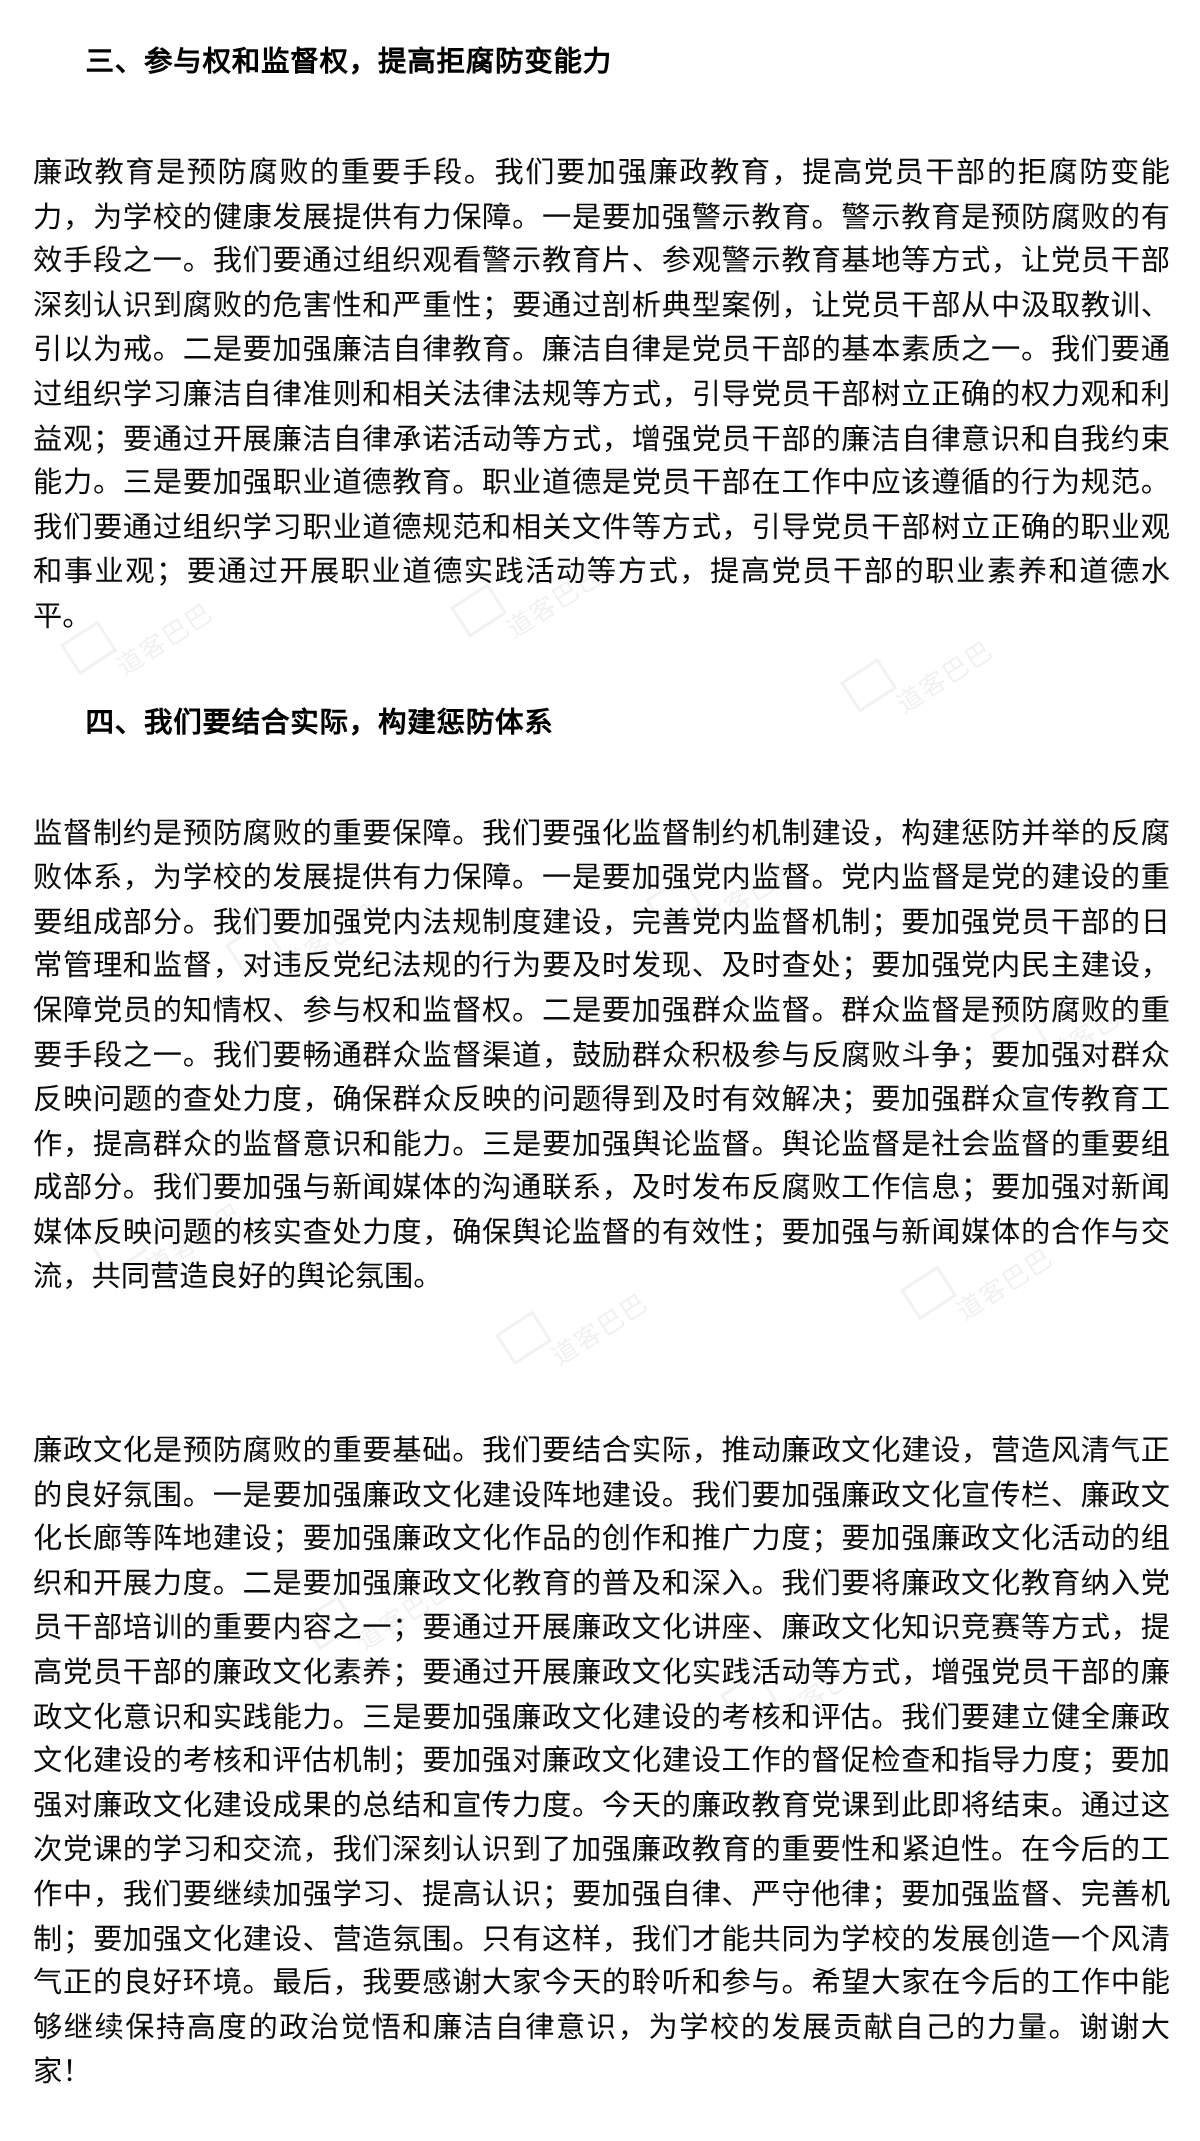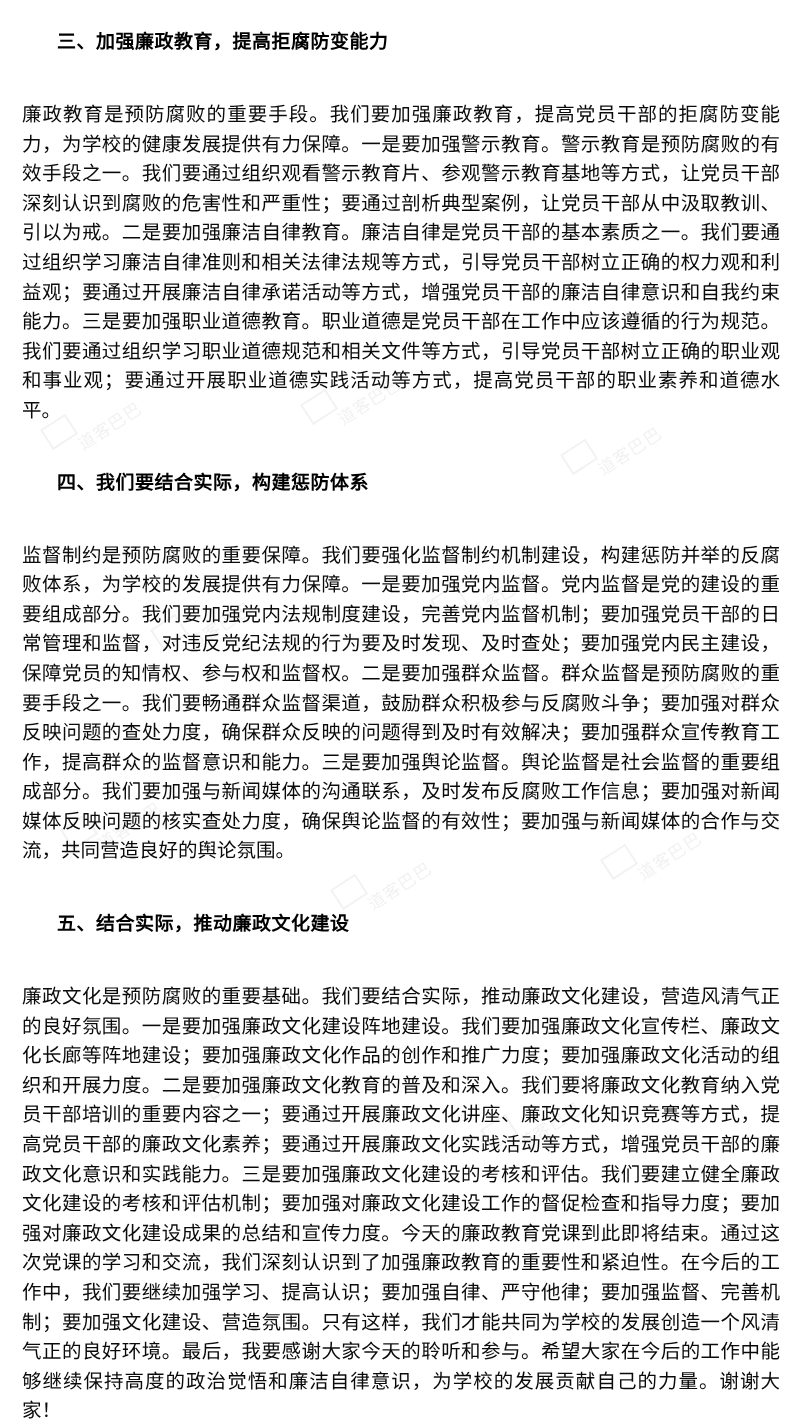--- a/index.html
+++ b/index.html
@@ -129,30 +129,29 @@
     <div class="wm" style="left:232px; top:1084px;">道客巴巴</div>
 
     <div class="wm-box" style="left:480px; top:1130px;"></div>
     <div class="wm" style="left:512px; top:1134px;">道客巴巴</div>
   </div>
 
   <div class="content">
 
     <div class="sp-h-top"></div>
 
-    <h2 class="doc-heading">三、加强廉政教育，提高拒腐防变能力</h2>
+    <h2 class="doc-heading">三、参与权和监督权，提高拒腐防变能力</h2>
     <div class="sp-h-body"></div>
     <p class="doc-para indent">廉政教育是预防腐败的重要手段。我们要加强廉政教育，提高党员干部的拒腐防变能力，为学校的健康发展提供有力保障。一是要加强警示教育。警示教育是预防腐败的有效手段之一。我们要通过组织观看警示教育片、参观警示教育基地等方式，让党员干部深刻认识到腐败的危害性和严重性；要通过剖析典型案例，让党员干部从中汲取教训、引以为戒。二是要加强廉洁自律教育。廉洁自律是党员干部的基本素质之一。我们要通过组织学习廉洁自律准则和相关法律法规等方式，引导党员干部树立正确的权力观和利益观；要通过开展廉洁自律承诺活动等方式，增强党员干部的廉洁自律意识和自我约束能力。三是要加强职业道德教育。职业道德是党员干部在工作中应该遵循的行为规范。我们要通过组织学习职业道德规范和相关文件等方式，引导党员干部树立正确的职业观和事业观；要通过开展职业道德实践活动等方式，提高党员干部的职业素养和道德水平。</p>
 
     <div class="sp-body-h"></div>
 
     <h2 class="doc-heading">四、我们要结合实际，构建惩防体系</h2>
     <div class="sp-h-body"></div>
     <p class="doc-para indent">监督制约是预防腐败的重要保障。我们要强化监督制约机制建设，构建惩防并举的反腐败体系，为学校的发展提供有力保障。一是要加强党内监督。党内监督是党的建设的重要组成部分。我们要加强党内法规制度建设，完善党内监督机制；要加强党员干部的日常管理和监督，对违反党纪法规的行为要及时发现、及时查处；要加强党内民主建设，保障党员的知情权、参与权和监督权。二是要加强群众监督。群众监督是预防腐败的重要手段之一。我们要畅通群众监督渠道，鼓励群众积极参与反腐败斗争；要加强对群众反映问题的查处力度，确保群众反映的问题得到及时有效解决；要加强群众宣传教育工作，提高群众的监督意识和能力。三是要加强舆论监督。舆论监督是社会监督的重要组成部分。我们要加强与新闻媒体的沟通联系，及时发布反腐败工作信息；要加强对新闻媒体反映问题的核实查处力度，确保舆论监督的有效性；要加强与新闻媒体的合作与交流，共同营造良好的舆论氛围。</p>
 
     <div class="sp-body-h2"></div>
 
-    <h2 class="doc-heading">五、结合实际，推动廉政文化建设</h2>
     <div class="sp-h-body"></div>
     <p class="doc-para indent">廉政文化是预防腐败的重要基础。我们要结合实际，推动廉政文化建设，营造风清气正的良好氛围。一是要加强廉政文化建设阵地建设。我们要加强廉政文化宣传栏、廉政文化长廊等阵地建设；要加强廉政文化作品的创作和推广力度；要加强廉政文化活动的组织和开展力度。二是要加强廉政文化教育的普及和深入。我们要将廉政文化教育纳入党员干部培训的重要内容之一；要通过开展廉政文化讲座、廉政文化知识竞赛等方式，提高党员干部的廉政文化素养；要通过开展廉政文化实践活动等方式，增强党员干部的廉政文化意识和实践能力。三是要加强廉政文化建设的考核和评估。我们要建立健全廉政文化建设的考核和评估机制；要加强对廉政文化建设工作的督促检查和指导力度；要加强对廉政文化建设成果的总结和宣传力度。今天的廉政教育党课到此即将结束。通过这次党课的学习和交流，我们深刻认识到了加强廉政教育的重要性和紧迫性。在今后的工作中，我们要继续加强学习、提高认识；要加强自律、严守他律；要加强监督、完善机制；要加强文化建设、营造氛围。只有这样，我们才能共同为学校的发展创造一个风清气正的良好环境。最后，我要感谢大家今天的聆听和参与。希望大家在今后的工作中能够继续保持高度的政治觉悟和廉洁自律意识，为学校的发展贡献自己的力量。谢谢大家！</p>
 
   </div>
 </div>
 
 </body></html>

